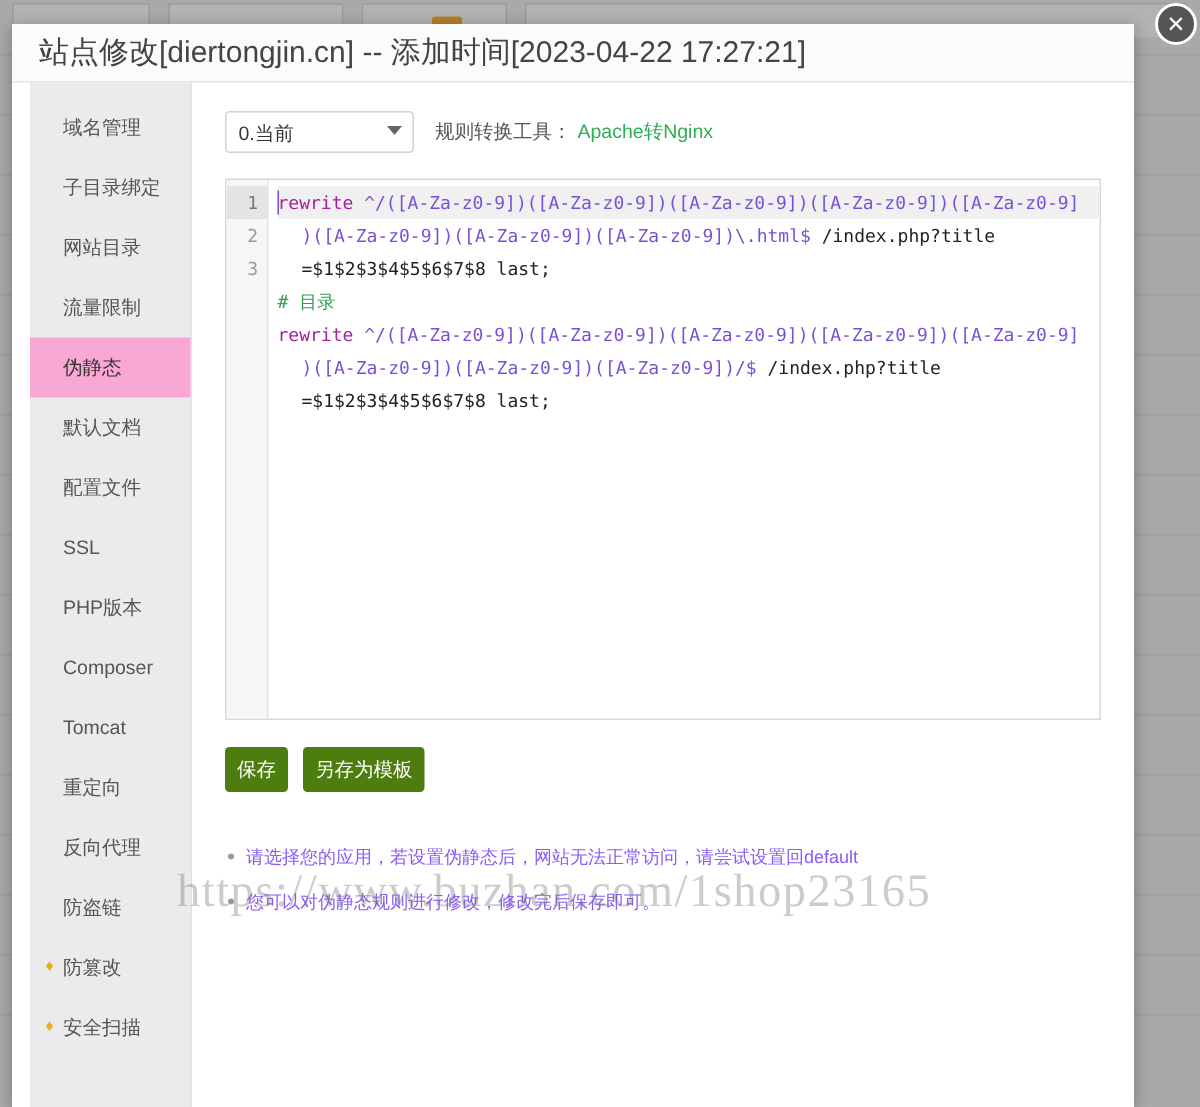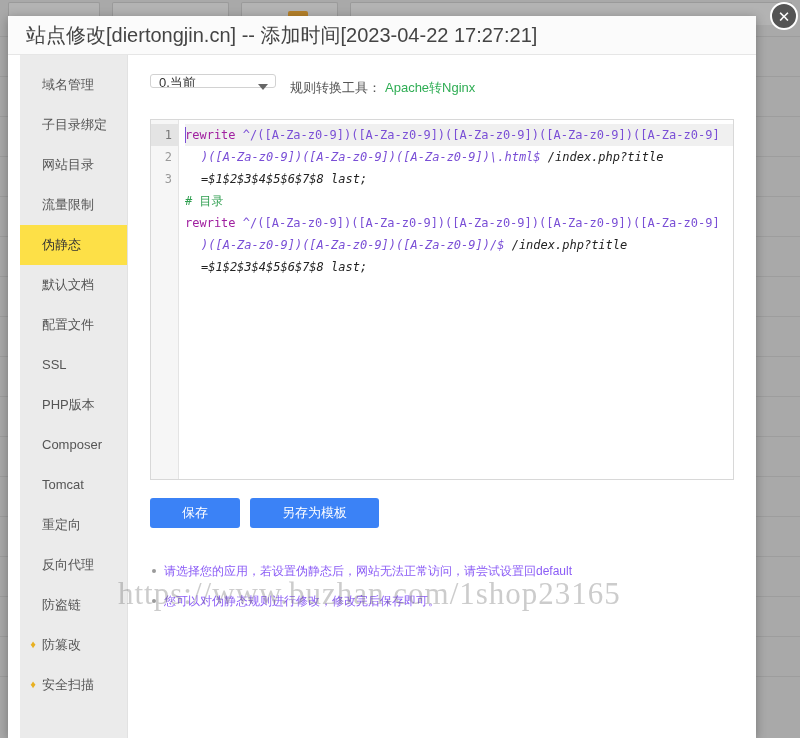--- a/index.html
+++ b/index.html
@@ -124,21 +124,21 @@
     line-height: 40px;
     padding-left: 22px;
     font-size: 13px;
     color: #555;
     white-space: nowrap;
     cursor: pointer;
     position: relative;
     box-sizing: border-box;
   }
   .side-item.active {
-    background: #fde047;
+    background: #f9a8d4;
     color: #333;
   }
   .side-item .vip {
     position: absolute;
     left: 6px;
     top: 13px;
     width: 14px;
     height: 13px;
     line-height: 13px;
     font-size: 11px;
@@ -162,21 +162,21 @@
   .select-wrap {
     position: relative;
     width: 126px;
     height: 28px;
     flex: 0 0 126px;
   }
   select.rule-select {
     -webkit-appearance: none;
     appearance: none;
     width: 126px;
-    height: 14px;
+    height: 28px;
     padding: 0 24px 0 8px;
     font-size: 13px;
     font-family: "Liberation Sans", sans-serif;
     color: #333;
     background: #fff;
     border: 1px solid #d2d2d2;
     border-radius: 3px;
     box-sizing: border-box;
     outline: none;
   }
@@ -245,21 +245,21 @@
     line-height: 22px;
     min-width: 0;
     overflow: hidden;
   }
   .code-line {
     line-height: 22px;
     white-space: pre;
     position: relative;
   }
   .code-line.active { background: #f0f0f0; }
-  .code-line.cont { padding-left: 16px; font-style: italic; }
+  .code-line.cont { padding-left: 16px; }
   .tok-kw   { color: #a020a0; }
   .tok-re   { color: #7a4fd6; }
   .tok-txt  { color: #222; }
   .tok-cmt  { color: #2e9e4f; }
   .caret-bar {
     position: absolute;
     left: 0;
     top: 3px;
     width: 1px;
     height: 16px;
@@ -268,22 +268,22 @@
 
   
   .btn-row {
     margin-top: 18px;
     display: flex;
     gap: 10px;
   }
   .btn {
     height: 30px;
     line-height: 30px;
-    padding: 0 32px;
-    background: #3b82f6;
+    padding: 0 8px;
+    background: #4d7c0f;
     color: #fff;
     font-size: 13px;
     border: none;
     border-radius: 3px;
     cursor: pointer;
     font-family: "Liberation Sans", sans-serif;
   }
 
   
   .hints {

